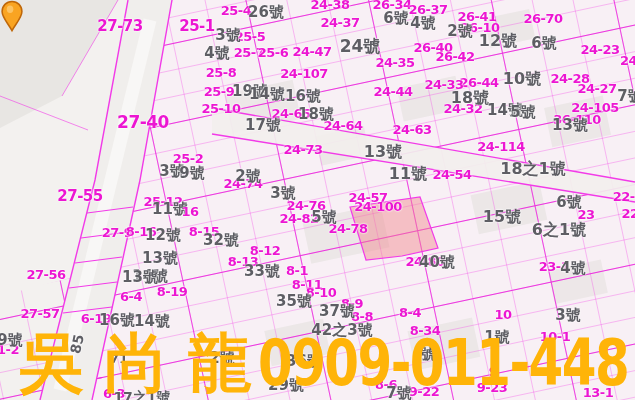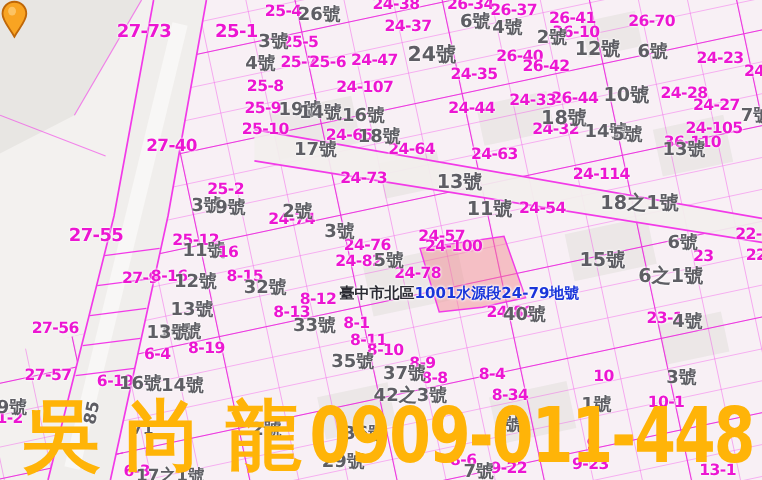--- a/index.html
+++ b/index.html
@@ -77,21 +77,21 @@
     </g>
 
     <path d="M0,96 L88,130 M62,96 L118,0" stroke="#f23ae8" stroke-width="1" opacity="0.6" fill="none"></path>
 
     <path d="M350,207 L420,197 L438,248 L402,256 L366,260 Z" fill="rgba(242,130,140,0.45)" stroke="#f23ae8" stroke-width="1.2"></path>
   </svg>
 
   <div id="labels-layer">
       <div class="lbl parcel" style="left: 120px; top: 26px; font-size: 15px;">27-73</div>
       <div class="lbl parcel" style="left: 197px; top: 26px; font-size: 15px;">25-1</div>
-      <div class="lbl parcel" style="left: 143px; top: 122px; font-size: 14px;">27-40</div>
+      <div class="lbl parcel" style="left: 143px; top: 122px; font-size: 17px;">27-40</div>
       <div class="lbl parcel" style="left: 80px; top: 196px; font-size: 15px;">27-55</div>
       <div class="lbl parcel" style="left: 46px; top: 274px;">27-56</div>
       <div class="lbl parcel" style="left: 40px; top: 313px;">27-57</div>
       <div class="lbl parcel" style="left: 236px; top: 10px;">25-4</div>
       <div class="lbl parcel" style="left: 330px; top: 4px;">24-38</div>
       <div class="lbl parcel" style="left: 392px; top: 4px;">26-34</div>
       <div class="lbl parcel" style="left: 428px; top: 9px;">26-37</div>
       <div class="lbl parcel" style="left: 340px; top: 22px;">24-37</div>
       <div class="lbl parcel" style="left: 250px; top: 36px;">25-5</div>
       <div class="lbl parcel" style="left: 249px; top: 52px;">25-7</div>
@@ -212,23 +212,20 @@
       <div class="lbl house" style="left: 119px; top: 358px; font-size: 13px;">71</div>
       <div class="lbl house" style="left: 142px; top: 397px; font-size: 14px;">17之1號</div>
       <div class="lbl house" style="left: 573px; top: 268px;">4號</div>
       <div class="lbl house" style="left: 568px; top: 315px;">3號</div>
       <div class="lbl house" style="left: 497px; top: 337px;">1號</div>
       <div class="lbl house" style="left: 428px; top: 354px;">號</div>
       <div class="lbl house" style="left: 77px; top: 344px; font-size: 14px; transform: translate(-50%, -50%) rotate(-78deg);">85</div>
       <div class="lbl house" style="left: 399px; top: 393px;">7號</div>
     </div>
 
-  <div id="callout">
-    <span class="pre">臺中市北區</span><span class="lot">1001水源段24-79地號</span>
-  </div>
 
   <svg id="pin" viewBox="0 0 24 34">
     <path d="M12 1.5 C6.2 1.5 1.8 6.1 1.8 11.9 C1.8 17.9 7.4 23.4 12 31.5 C16.6 23.4 22.2 17.9 22.2 11.9 C22.2 6.1 17.8 1.5 12 1.5 Z" fill="#f9a422" stroke="#bf6708" stroke-width="1.6"></path>
     <ellipse cx="10" cy="9.5" rx="3.4" ry="3.8" fill="#fdc96e" opacity="0.85"></ellipse>
   </svg>
 
   <div id="wm">
     <span class="nm">吳尚龍</span><span class="ph">0909-011-448</span>
   </div>
 </div>

